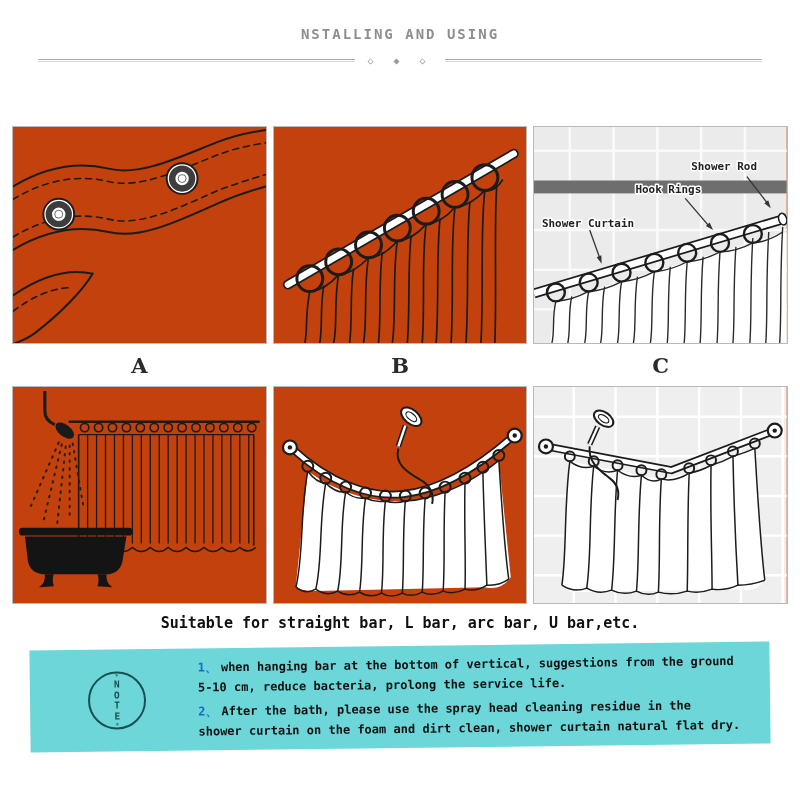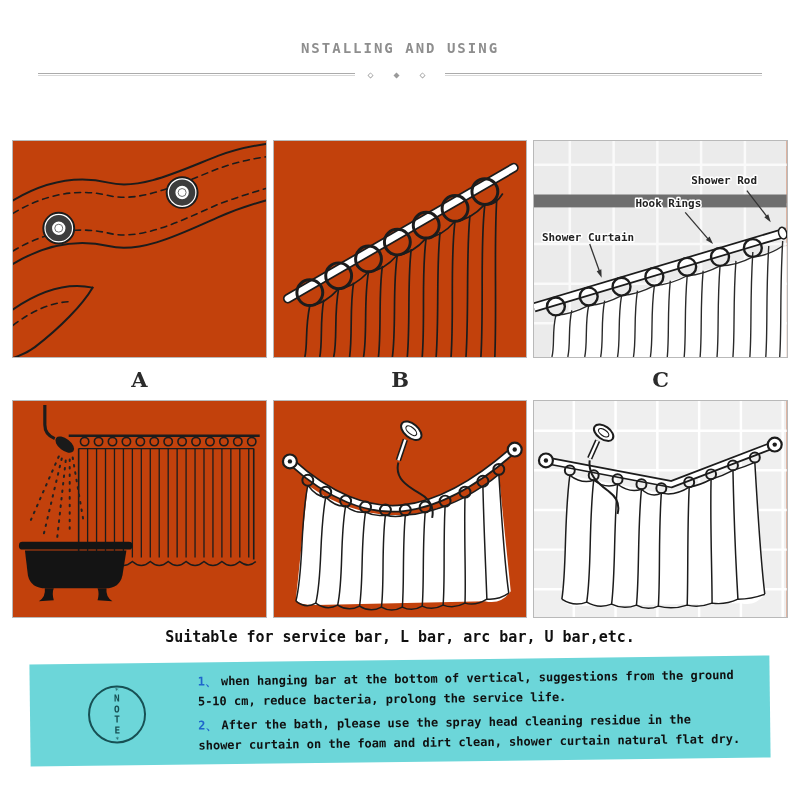--- a/index.html
+++ b/index.html
@@ -1,20 +1,20 @@
 <!DOCTYPE html>
 <html style="--note_bg: #6cd6d9; --note_number: #1f66cc; --stamp: #175054; --header_gray: #8e8e8e;"><head>
 <meta charset="utf-8">
 <style>
   * { margin:0; padding:0; box-sizing:border-box; }
   html,body { background:#ffffff; }
   body { width:800px; height:800px; font-family:"DejaVu Sans Mono","Liberation Mono",monospace; color:#222; }
   .page { position:relative; width:800px; height:800px; background:#fff; overflow:hidden; }
 
-  .hdr { text-align:center; padding-top:40px; }
+  .hdr { text-align:center; padding-top:26px; }
   .hdr-title { font-size:14px; font-weight:700; letter-spacing:2px; color:var(--header_gray,#8e8e8e); }
   .divider { display:flex; align-items:center; margin:13px 38px 0; }
   .divider .line { flex:1; height:3px; border-top:1px solid #ababab; border-bottom:1px solid #d8d8d8; }
   .divider .orn { padding:0 12px; color:#9a9a9a; font-size:10px; letter-spacing:7px; }
 
   .row { display:flex; gap:6px; padding:0 12px; }
   .panels-top { margin-top:60px; }
   .panel { flex:1; height:218px; border:1px solid #b9b9b9; background:#c2410c; overflow:hidden; }
   .panel svg { display:block; width:100%; height:100%; }
   .label-row { height:42px; align-items:center; }
@@ -282,21 +282,21 @@
           <ellipse cx="70" cy="32" rx="11" ry="6.5" transform="rotate(35 70 32)" fill="#fff" stroke="#1c1c1c" stroke-width="2"></ellipse>
           <ellipse cx="70" cy="32" rx="6" ry="3" transform="rotate(35 70 32)" fill="none" stroke="#1c1c1c" stroke-width="1.2"></ellipse>
           <line x1="64" y1="40" x2="56" y2="58" stroke="#1c1c1c" stroke-width="5.5"></line>
           <line x1="64" y1="40" x2="56" y2="58" stroke="#fff" stroke-width="2.4"></line>
           <path d="M56,60 C54,76 66,84 76,92 C84,98 86,106 84,114" fill="none" stroke="#1c1c1c" stroke-width="2"></path>
         </g>
       </svg>
     </figure>
   </div>
 
-  <div class="suitable">Suitable for service bar, L bar, arc bar, U bar,etc.</div>
+  <div class="suitable">Suitable for straight bar, L bar, arc bar, U bar,etc.</div>
 
   <div class="note">
     <div class="stamp">
       <span class="star">∗</span>
       <span class="sl">N</span>
       <span class="sl">O</span>
       <span class="sl">T</span>
       <span class="sl">E</span>
       <span class="star">∗</span>
     </div>

